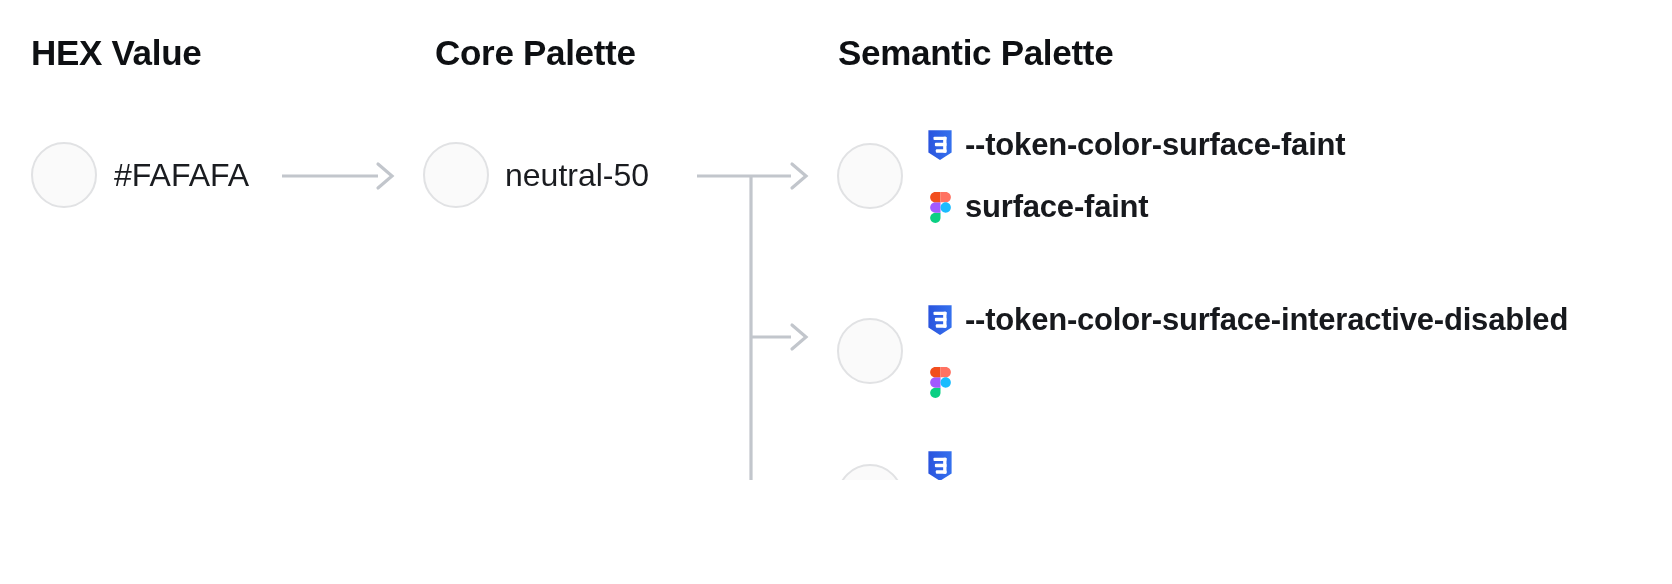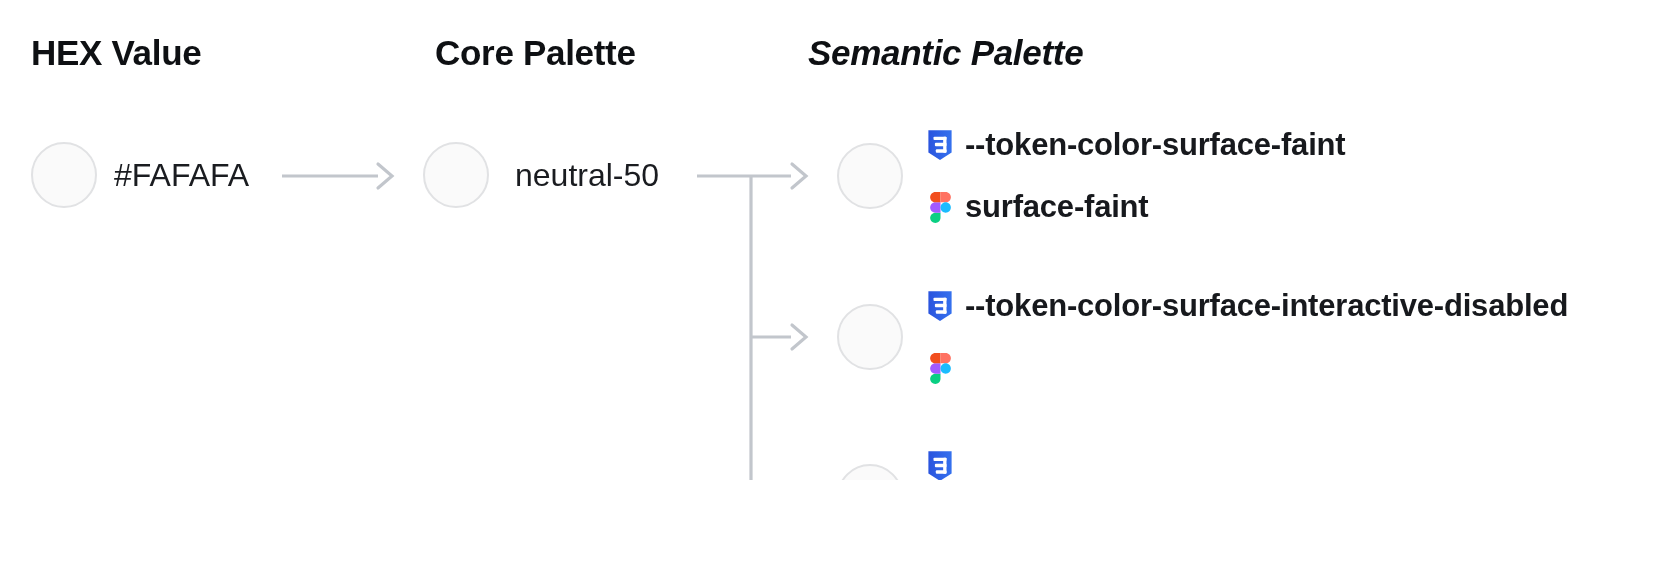--- a/index.html
+++ b/index.html
@@ -4,31 +4,31 @@
 <style>
   :root{
     --page-bg:#FFFFFF; --connector:#C2C6CC; --swatch-fill:#FAFAFA;
     --swatch-border:#E1E2E4; --text:#17191D; --heading:#0E1013; --plain:#1A1C20;
   }
   *{box-sizing:border-box;}
   body{margin:0;background:var(--page-bg);font-family:"Liberation Sans","DejaVu Sans",sans-serif;}
   .canvas{position:relative;width:1672px;height:480px;background:var(--page-bg);overflow:hidden;}
   .col-header{position:absolute;top:32px;font-size:35px;line-height:42px;font-weight:700;
     color:var(--heading);letter-spacing:-0.3px;white-space:nowrap;}
-  #hdr-hex{left:31px;} #hdr-core{left:435px;} #hdr-semantic{left:808px;font-style:italic;}
+  #hdr-hex{left:31px;} #hdr-core{left:435px;} #hdr-semantic{left:838px;}
   .swatch{width:66px;height:66px;border-radius:50%;background:var(--swatch-fill);
     border:2px solid var(--swatch-border);flex:0 0 auto;}
   .node{position:absolute;display:flex;align-items:center;}
   #hex-node{left:31px;top:142px;gap:17px;}
-  #core-node{left:423px;top:142px;gap:26px;justify-content:space-between;}
+  #core-node{left:423px;top:142px;gap:16px;justify-content:space-between;}
   .plain-label{font-size:32px;font-weight:400;color:var(--plain);white-space:nowrap;}
   .connector-svg{position:absolute;left:0;top:0;width:1672px;height:584px;pointer-events:none;}
   .sem-row{position:absolute;left:837px;width:830px;height:160px;}
   .sem-row .swatch{position:absolute;left:0;top:47px;}
-  #sem-row-0{top:96px;} #sem-row-1{top:257px;} #sem-row-2{top:417px;}
+  #sem-row-0{top:96px;} #sem-row-1{top:271px;} #sem-row-2{top:417px;}
   .token-line{position:absolute;left:90px;height:62px;display:flex;align-items:center;gap:12px;}
   .token-line.css-line{top:18px;} .token-line.figma-line{top:80px;}
   .icon-box{width:26px;height:32px;display:flex;align-items:center;justify-content:center;flex:0 0 auto;}
   .token-label{font-size:31px;font-weight:600;color:var(--text);letter-spacing:-0.2px;white-space:nowrap;}
 </style>
 </head>
 <body>
 
 <div class="canvas">
 

